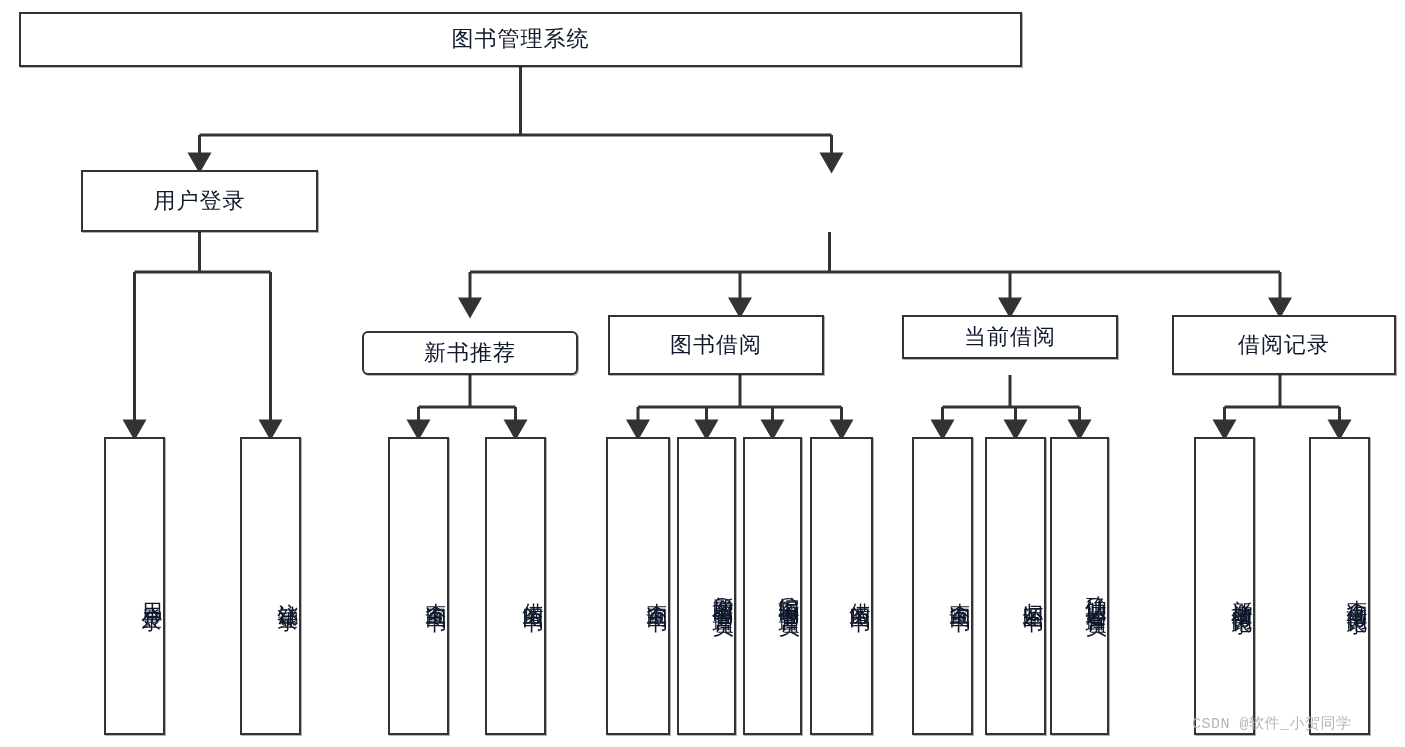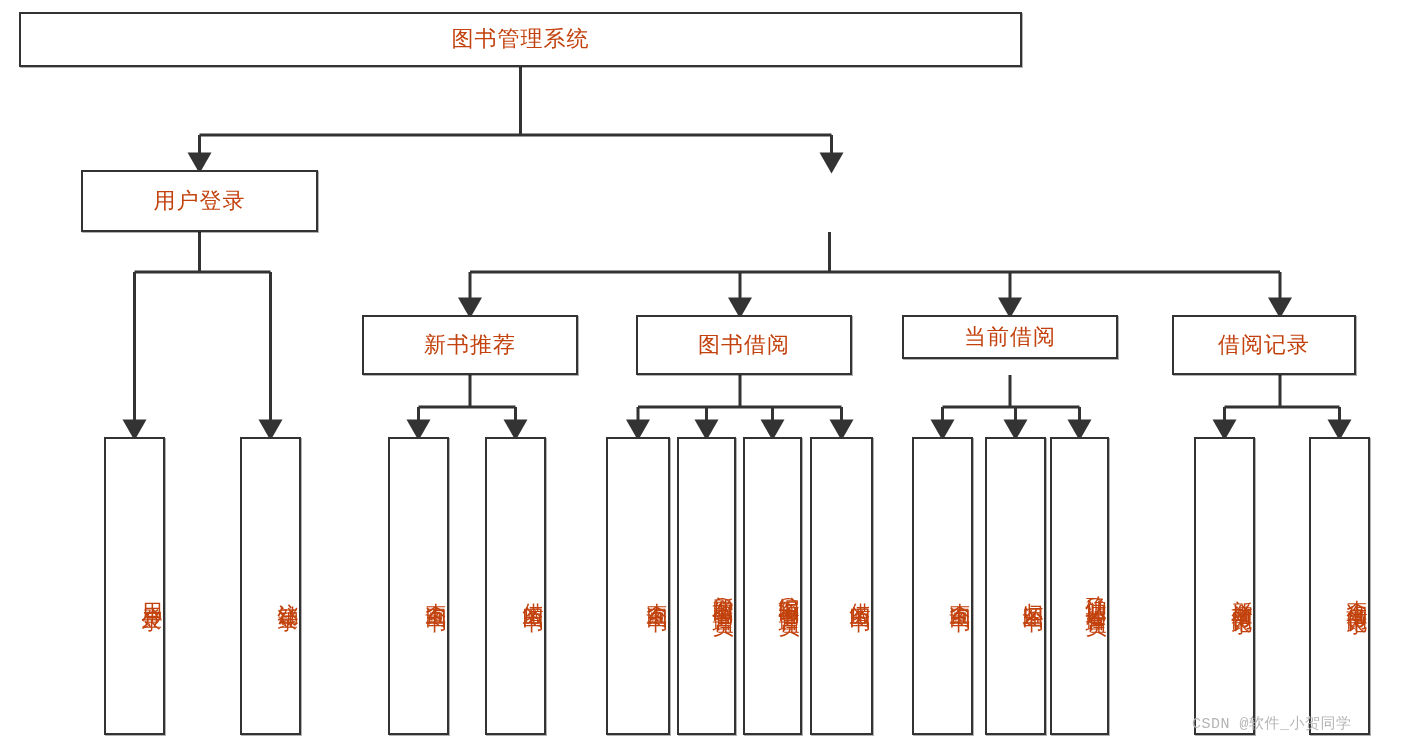--- a/index.html
+++ b/index.html
@@ -25,21 +25,21 @@
     pointer-events: none;
   }
   .node {
     position: absolute;
     box-sizing: border-box;
     background: #ffffff;
     border: 2px solid #333333;
     display: flex;
     align-items: center;
     justify-content: center;
-    color: #c2410c;
+    color: #0f172a;
     box-shadow: 1px 1px 0 rgba(0,0,0,0.30);
   }
   .node.horiz {
     font-size: 22px;
     letter-spacing: 1px;
     line-height: 1.2;
     white-space: nowrap;
   }
   .node.vert {
     writing-mode: vertical-rl;
@@ -126,24 +126,24 @@
       <path d="M1224.5,407 L1339.5,407"></path>
       <path d="M1224.5,407 L1224.5,429" marker-end="url(#arrow)"></path>
       <path d="M1339.5,407 L1339.5,429" marker-end="url(#arrow)"></path>
     </g>
   </svg>
 
   <div class="node horiz" style="left:19px; top:12px; width:1003px; height:55px;">图书管理系统</div>
 
   <div class="node horiz" style="left:81px; top:170px; width:237px; height:62px;">用户登录</div>
 
-  <div class="node horiz" style="left:362px; top:315px; width:216px; height:60px;">新书推荐</div>
-  <div class="node horiz" style="left:636px; top:315px; width:216px; height:60px;">图书借阅</div>
+  <div class="node horiz" style="left:362px; top:331px; width:216px; height:44px;border-radius:6px;">新书推荐</div>
+  <div class="node horiz" style="left:608px; top:315px; width:216px; height:60px;">图书借阅</div>
   <div class="node horiz" style="left:902px; top:315px; width:216px; height:44px;">当前借阅</div>
-  <div class="node horiz" style="left:1172px; top:315px; width:184px; height:60px;">借阅记录</div>
+  <div class="node horiz" style="left:1172px; top:315px; width:224px; height:60px;">借阅记录</div>
 
   <div class="node vert" style="left:104px; top:437px; width:61px; height:298px;">用户登录</div>
   <div class="node vert" style="left:240px; top:437px; width:61px; height:298px;">注销登录</div>
 
   <div class="node vert" style="left:388px; top:437px; width:61px; height:298px;">查询图书</div>
   <div class="node vert" style="left:485px; top:437px; width:61px; height:298px;">借阅图书</div>
 
   <div class="node vert" style="left:606px; top:437px; width:64px; height:298px;">查询图书</div>
   <div class="node vert" style="left:677px; top:437px; width:59px; height:298px;">新增图书（管理员）</div>
   <div class="node vert" style="left:743px; top:437px; width:59px; height:298px;">编辑图书（管理员）</div>

